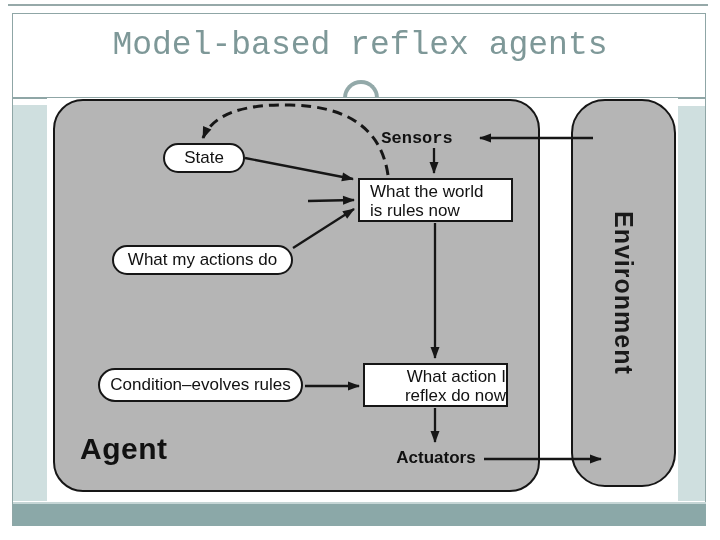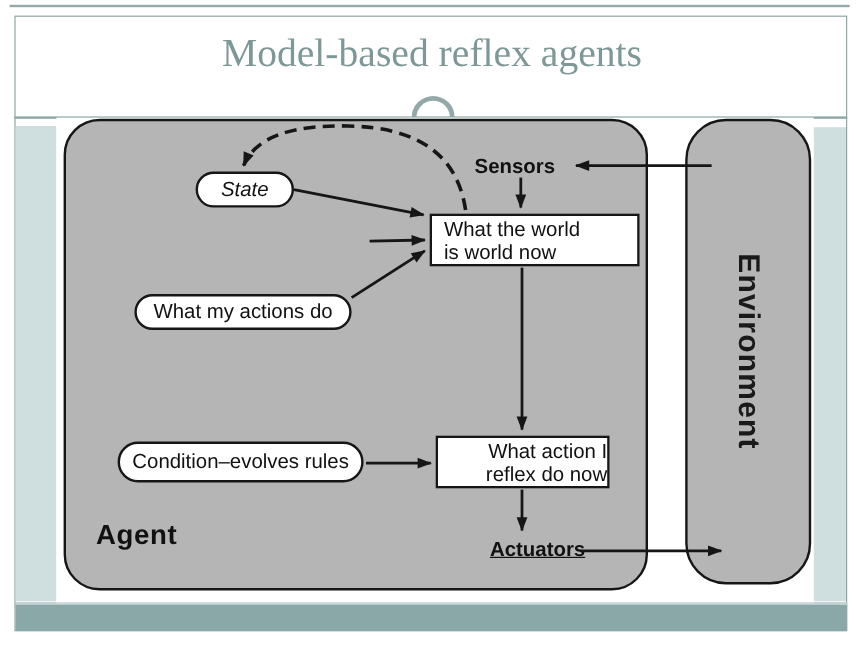--- a/index.html
+++ b/index.html
@@ -8,21 +8,21 @@
     position:relative; width:720px; height:540px; background:#ffffff;
     font-family:"Liberation Sans", sans-serif; overflow:hidden;
   }
   .abs { position:absolute; }
 
   
   .top-edge-line { left:8px; top:4px; width:700px; height:2px; background:#96a9a9; }
   .border-rect { left:12px; top:13px; width:694px; height:513px; border:1px solid #8fa6a6; }
   .slide-title {
     left:0; top:27px; width:720px; text-align:center;
-    font-family:Liberation Serif, serif; font-size:33px; color:#7e9898;
+    font-family:Liberation Mono, monospace; font-size:33px; color:#7e9898;
   }
   .title-underline { left:12px; top:97px; width:694px; height:2px; background:#8fa6a6; }
   .left-accent-panel  { left:13px; top:105px; width:34px; height:396px; background:#cfdfdf; }
   .right-accent-panel { left:678px; top:106px; width:27px; height:395px; background:#cfdfdf; }
   .footer-bar {
     left:13px; top:502px; width:693px; height:24px;
     background:#8ba8a8; border-top:2px solid #c6d6d6;
   }
   .circle-ornament {
     left:343px; top:80px; width:36px; height:18px;
@@ -42,39 +42,39 @@
   .environment-label {
     position:absolute; inset:0; display:flex; align-items:center; justify-content:center;
     writing-mode:vertical-rl; font-size:25px; font-weight:bold; color:#1a1a1a;
     letter-spacing:1px;
   }
   .oval {
     position:absolute; background:#ffffff; border:2px solid #161616; border-radius:999px;
     display:flex; align-items:center; justify-content:center;
     font-size:17px; color:#111; white-space:nowrap;
   }
-  .oval-state   { left:116px; top:45px;  width:82px;  height:30px;font-style:italic; }
+  .oval-state   { left:116px; top:45px;  width:82px;  height:30px; }
   .oval-how     { left:53px;  top:89px;  width:207px; height:31px; }
   .oval-actions { left:65px;  top:147px; width:181px; height:30px;text-align:center; }
   .oval-rules   { left:51px;  top:270px; width:205px; height:34px; }
   .pbox {
     position:absolute; background:#ffffff; border:2px solid #161616;
     font-size:17px; line-height:19px; color:#111; padding:2px 0 0 10px; white-space:nowrap;
   }
-  .pbox-world  { left:311px; top:80px;  width:175px; height:44px; }
+  .pbox-world  { left:311px; top:80px;  width:155px; height:44px; }
   .pbox-action { left:316px; top:265px; width:145px; height:44px;text-align:right; }
   .io-label {
     position:absolute; font-size:17px; font-weight:bold; color:#111;
     text-align:center; white-space:nowrap;
   }
-  .sensors-label   { left:336px; top:31px;  width:92px; }
-  .actuators-label { left:353px; top:350px; width:96px;text-decoration:underline; }
+  .sensors-label   { left:324px; top:31px;  width:92px;font-family:Liberation Mono, monospace; }
+  .actuators-label { left:341px; top:350px; width:96px; }
   .agent-label {
     position:absolute; left:33px; top:334px;
-    font-size:23px; font-weight:bold; color:#111; letter-spacing:0.5px;
+    font-size:30px; font-weight:bold; color:#111; letter-spacing:0.5px;
   }
   .arrows-overlay { position:absolute; left:0; top:0; pointer-events:none; }
   .edge { stroke:#161616; stroke-width:2.3; fill:none; }
   .edge-dashed { stroke:#161616; stroke-width:3; fill:none; stroke-dasharray:10 6; }
 </style>
 </head>
 <body>
 
 <div class="slide">
 
@@ -102,21 +102,21 @@
     </div>
     <div class="oval oval-actions">
       <span>What my actions do</span>
     </div>
     <div class="oval oval-rules">
       <span>Condition–evolves rules</span>
     </div>
 
     <div class="pbox pbox-world">
       <div>What the world</div>
-      <div>is world now</div>
+      <div>is rules now</div>
     </div>
     <div class="pbox pbox-action">
       <div>What action I</div>
       <div>reflex do now</div>
     </div>
 
     <div class="io-label sensors-label">Sensors</div>
     <div class="io-label actuators-label">Actuators</div>
 
     <div class="agent-label">Agent</div>

